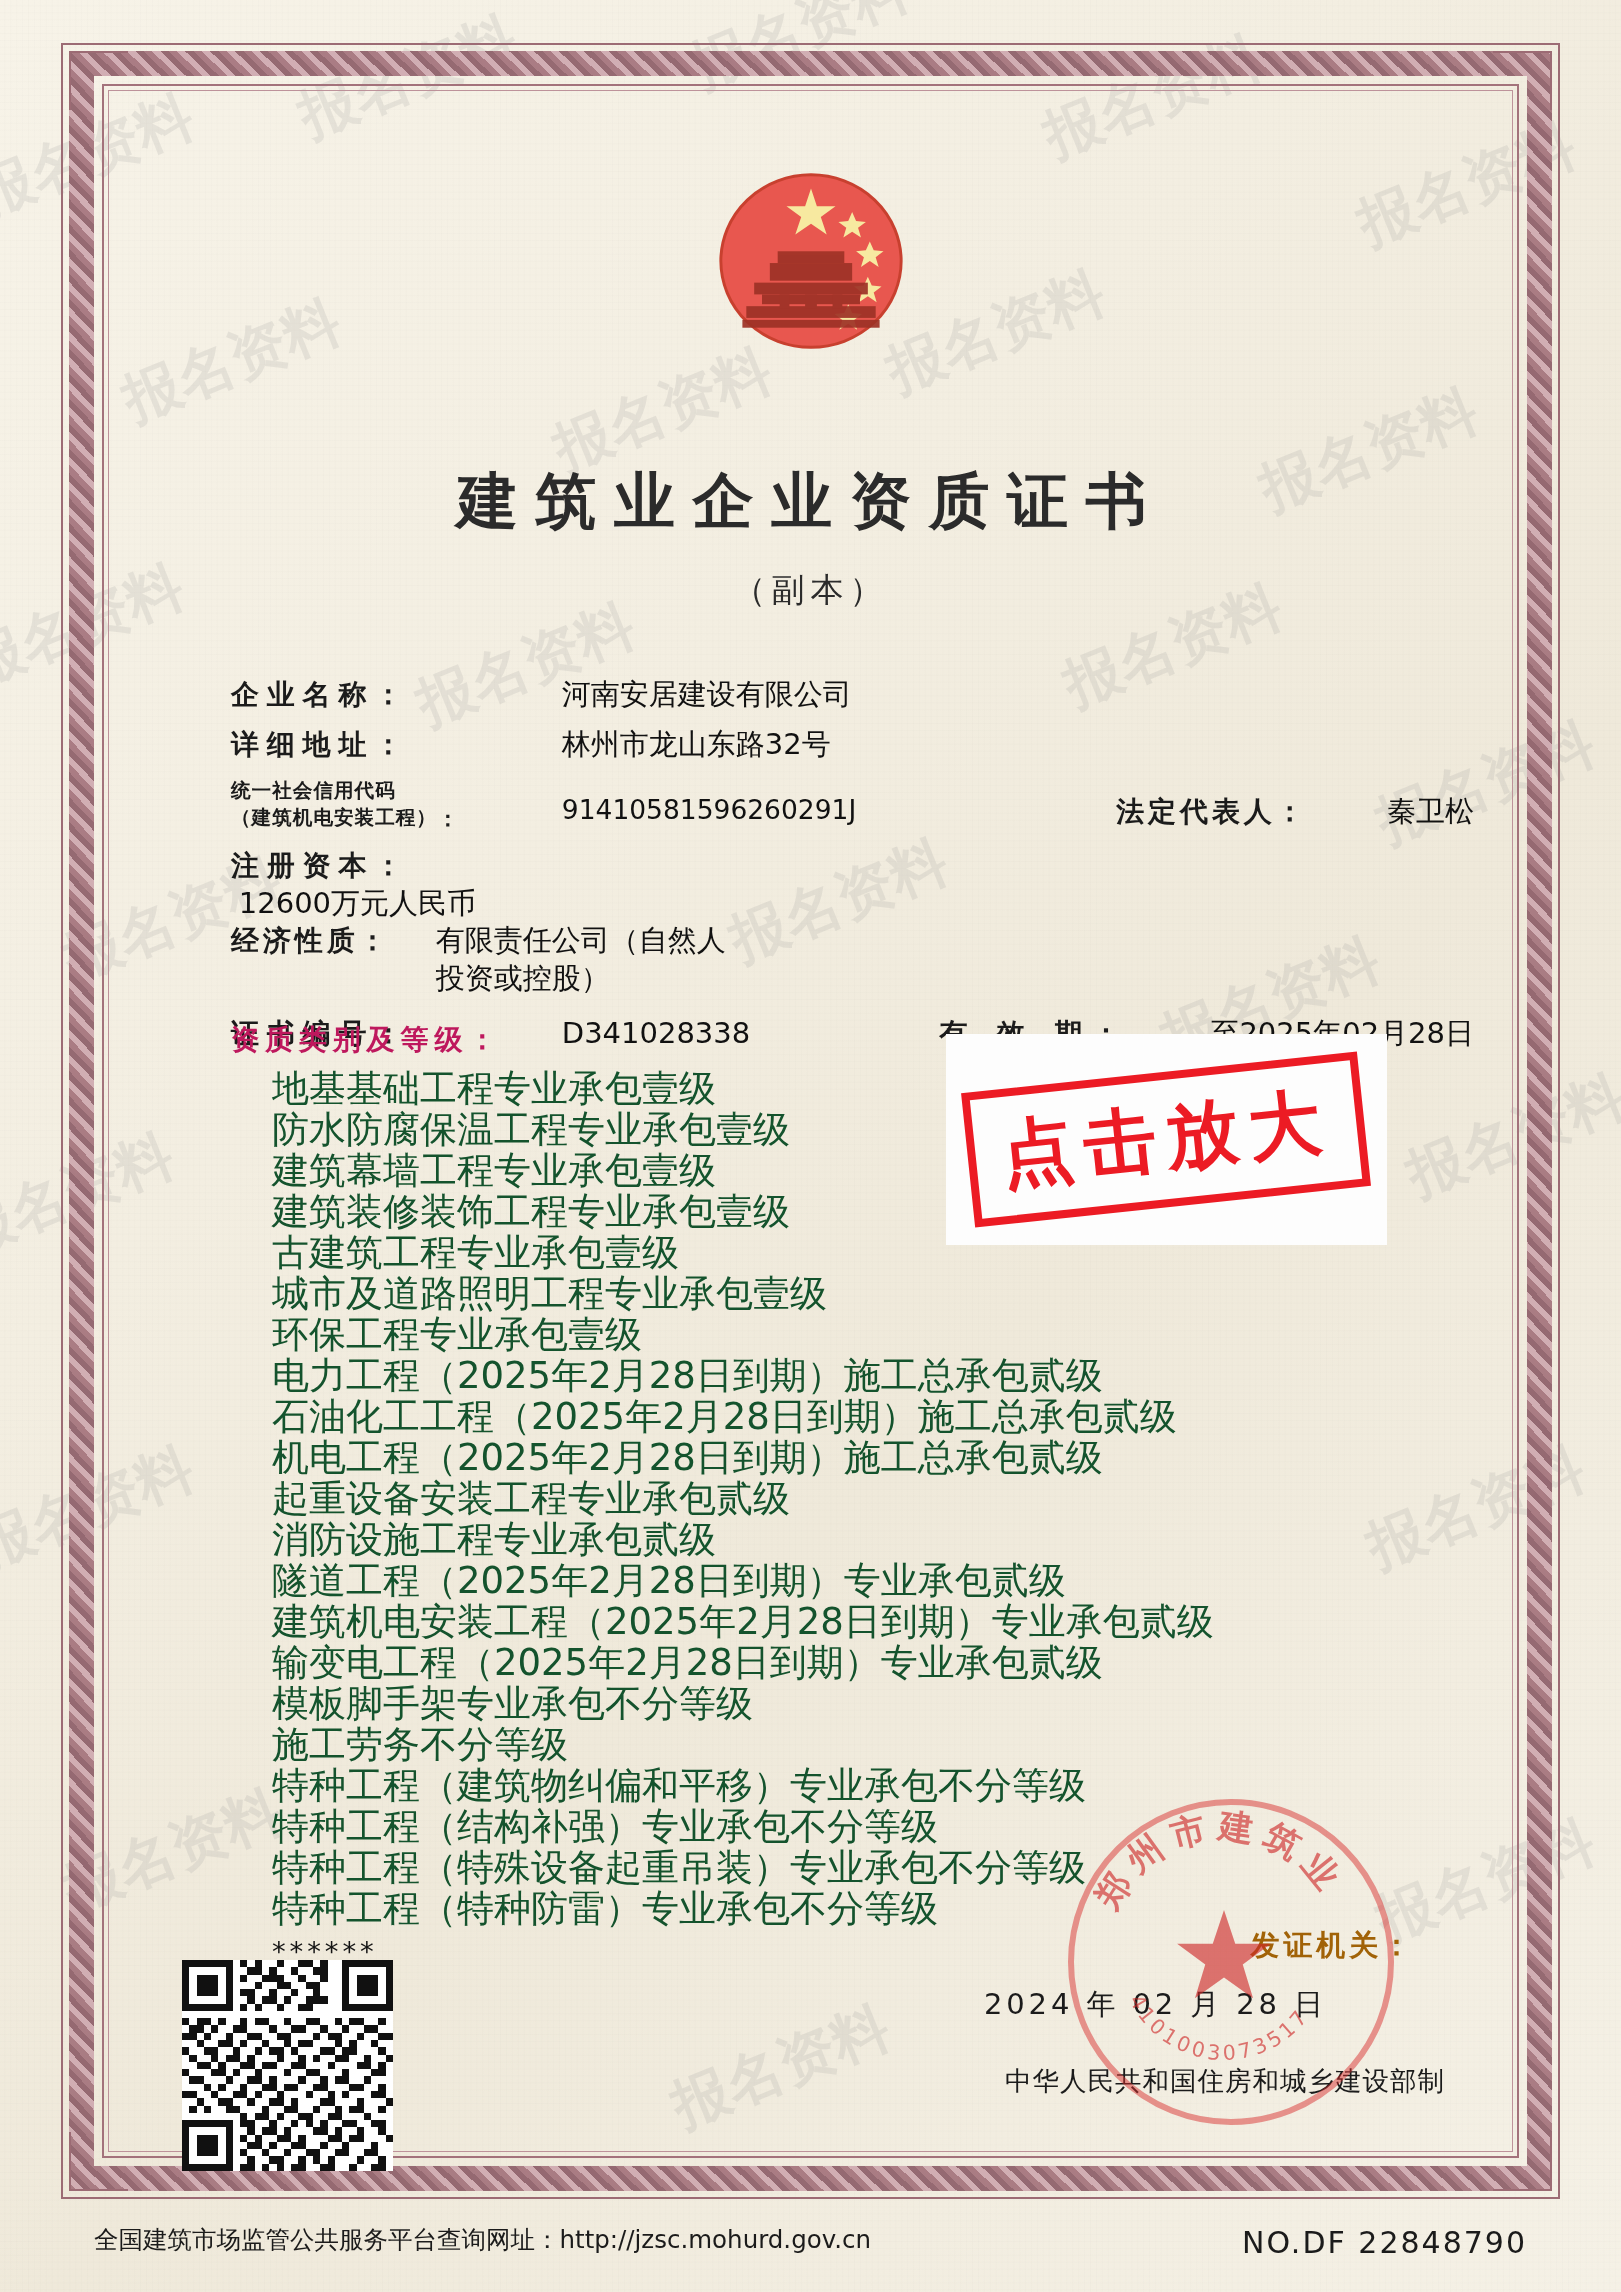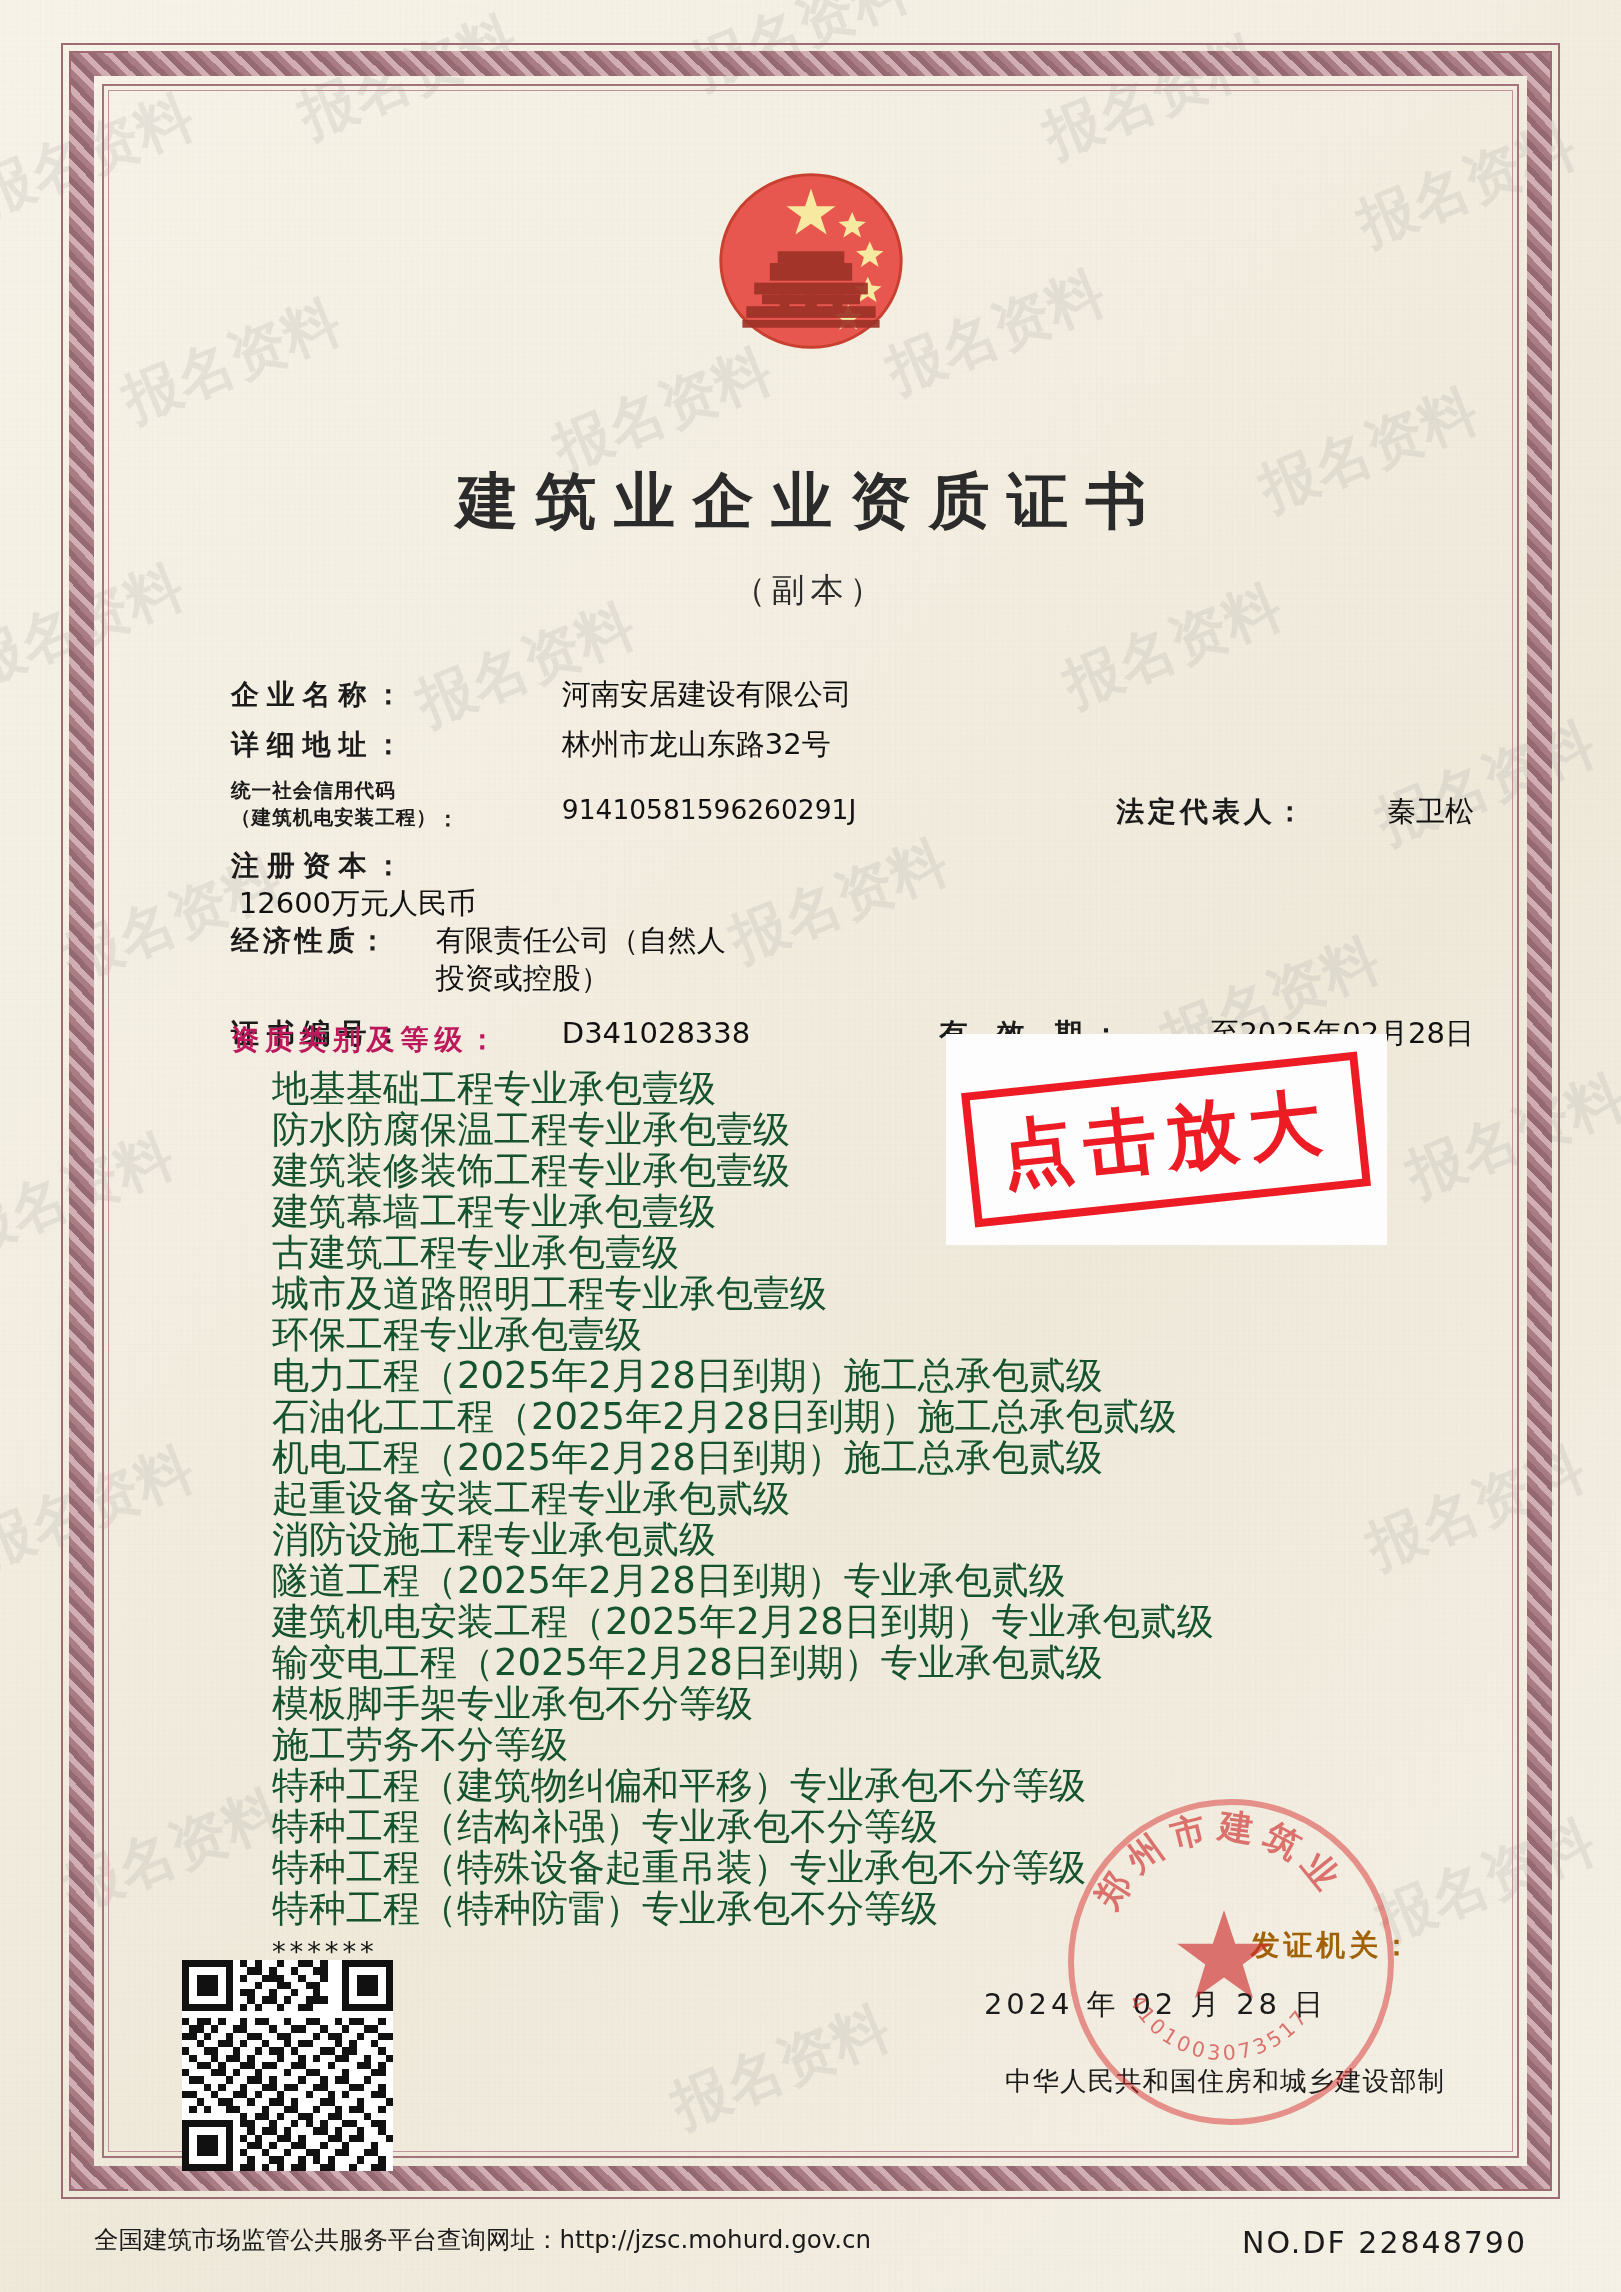--- a/index.html
+++ b/index.html
@@ -277,22 +277,22 @@
       <span class="val">至2025年02月28日</span>
     </div>
   </div>
 
 </div>
 
 <div id="qual-title">资质类别及等级：</div>
 <div id="qual-list">
   <div class="qitem">地基基础工程专业承包壹级</div>
   <div class="qitem">防水防腐保温工程专业承包壹级</div>
+  <div class="qitem">建筑幕墙工程专业承包壹级</div>
   <div class="qitem">建筑装修装饰工程专业承包壹级</div>
-  <div class="qitem">建筑幕墙工程专业承包壹级</div>
   <div class="qitem">古建筑工程专业承包壹级</div>
   <div class="qitem">城市及道路照明工程专业承包壹级</div>
   <div class="qitem">环保工程专业承包壹级</div>
   <div class="qitem">电力工程（2025年2月28日到期）施工总承包贰级</div>
   <div class="qitem">石油化工工程（2025年2月28日到期）施工总承包贰级</div>
   <div class="qitem">机电工程（2025年2月28日到期）施工总承包贰级</div>
   <div class="qitem">起重设备安装工程专业承包贰级</div>
   <div class="qitem">消防设施工程专业承包贰级</div>
   <div class="qitem">隧道工程（2025年2月28日到期）专业承包贰级</div>
   <div class="qitem">建筑机电安装工程（2025年2月28日到期）专业承包贰级</div>

